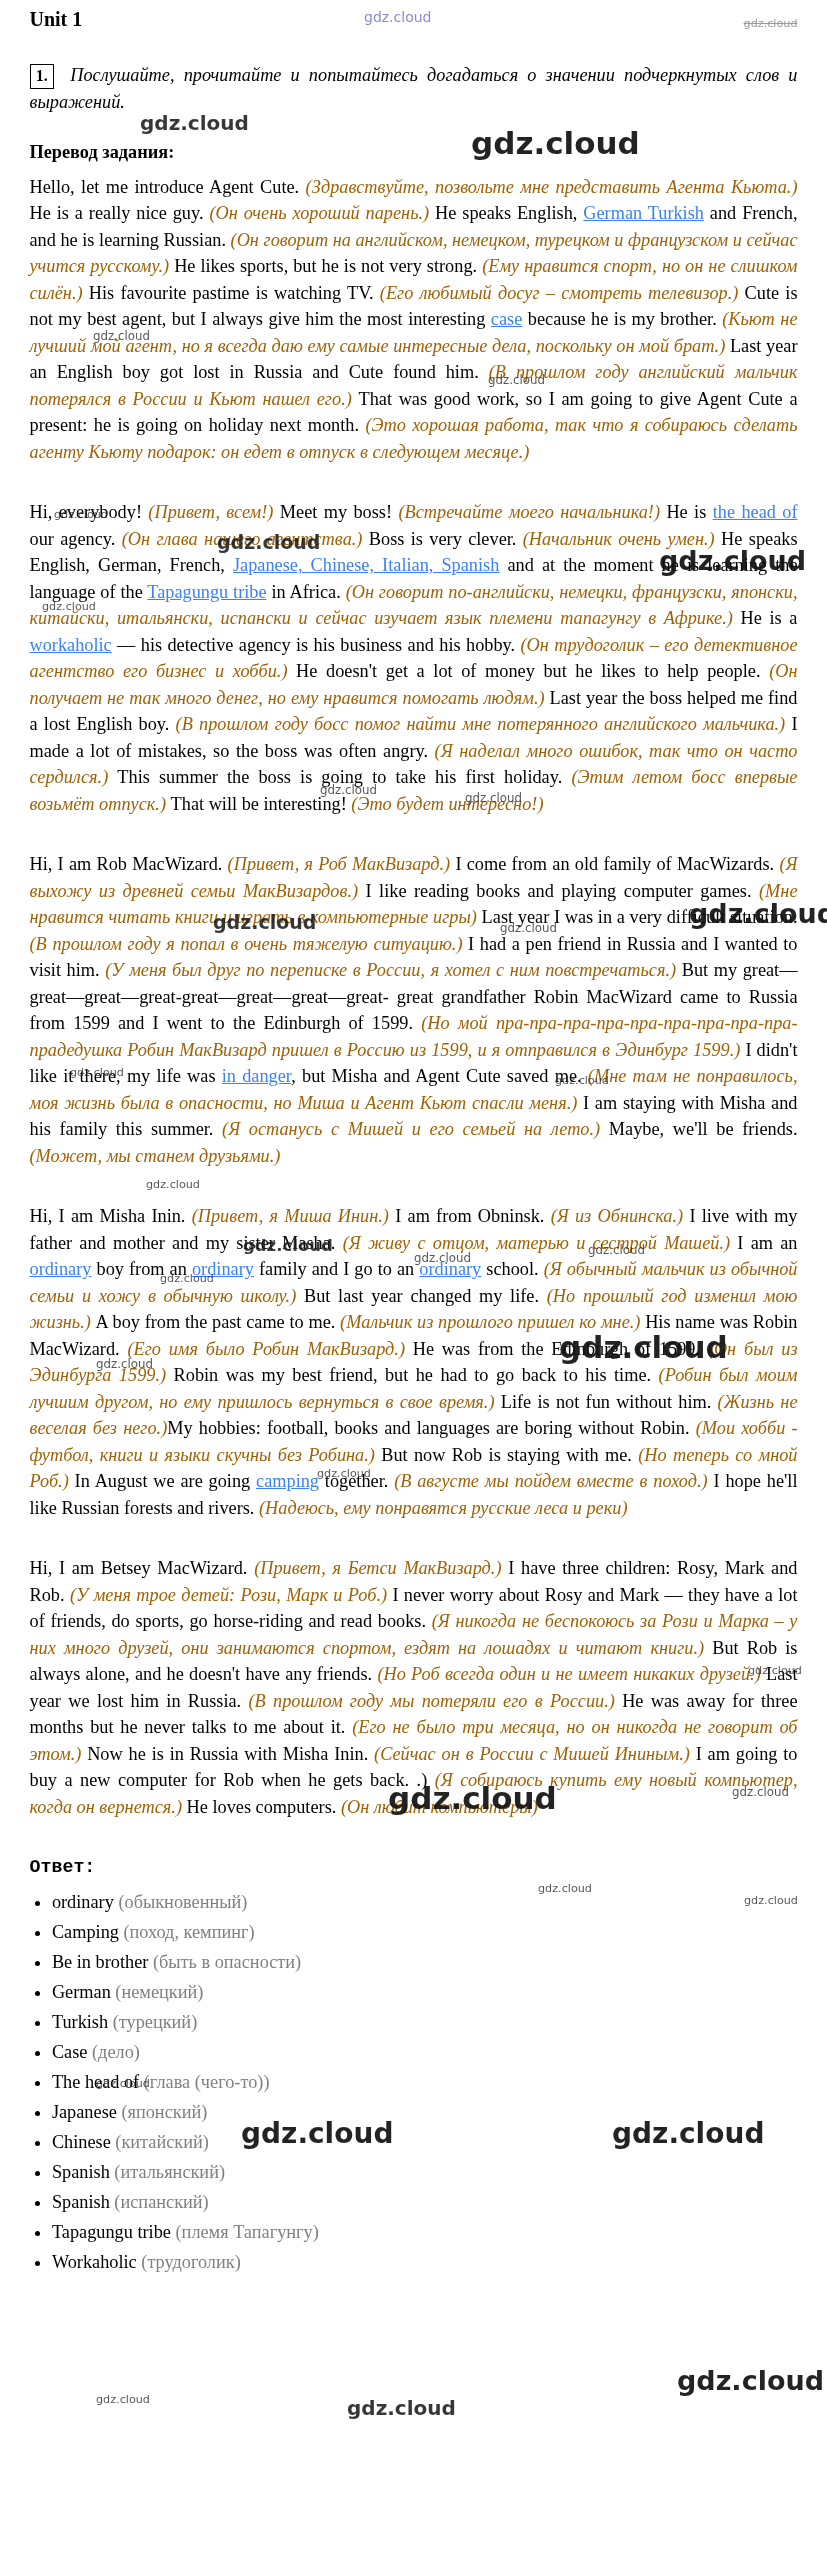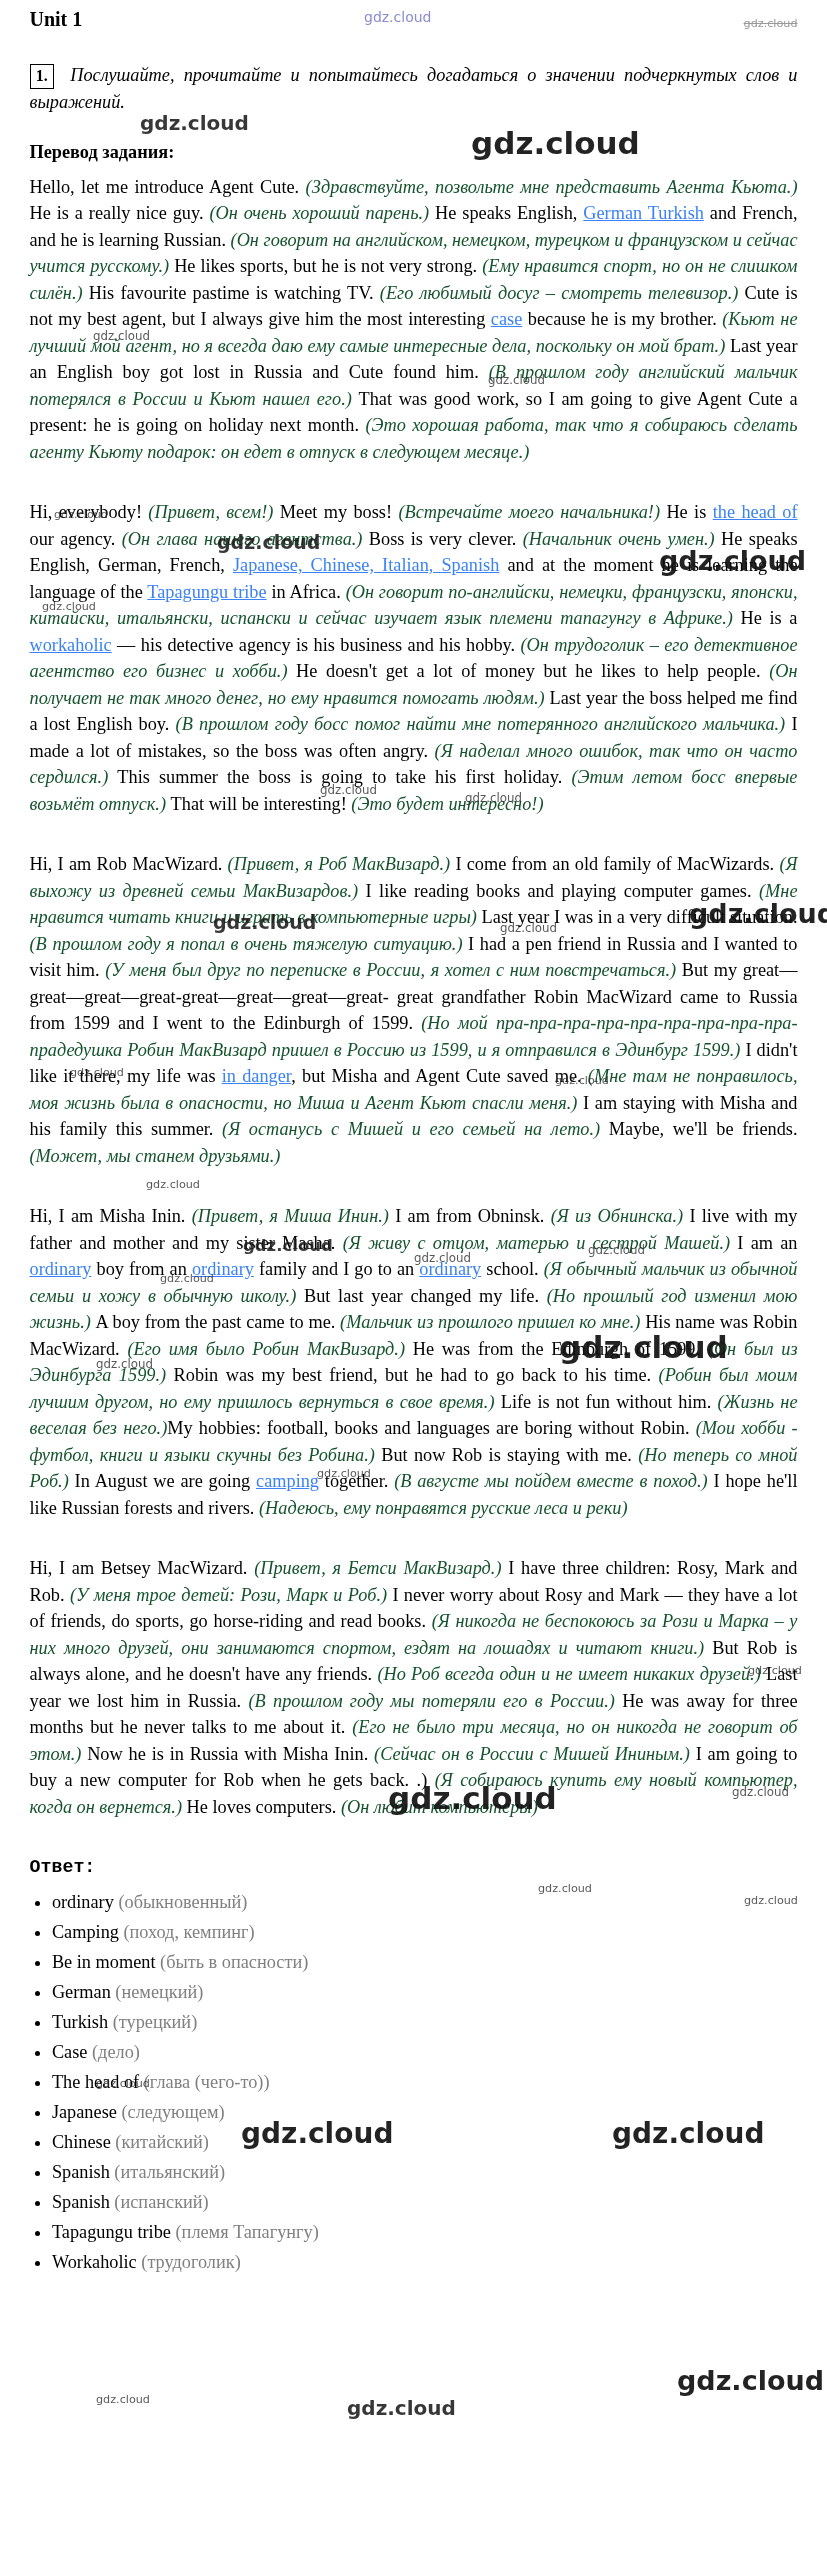--- a/index.html
+++ b/index.html
@@ -20,21 +20,21 @@
   .hdr-note{font-size:11.2px;color:#9a9a9a;text-decoration:line-through;font-family:"DejaVu Sans",sans-serif;margin-top:2.4px;}
   .exline{margin:25px 0 0 0;font-style:italic;text-align:justify;}
   .numbox{
     display:inline-block;border:1.2px solid #000;padding:0 5.3px;margin-right:7px;
     font-style:normal;font-weight:bold;font-size:16px;line-height:22.4px;
   }
   .sect{font-weight:bold;margin:23.6px 0 8.3px 0;}
   .sect.ans-head{margin:0 0 5.9px 0;font-family:Liberation Mono, monospace;}
   .para{margin:0 0 34px 0;text-align:justify;}
   .seg-en{color:#000;}
-  .seg-ru{color:#14532d;font-style:italic;}
+  .seg-ru{color:#a16207;font-style:italic;}
   .seg-u{color:#3b82f6;text-decoration:underline;}
   .ans-list{margin:8.3px 0 0 0;padding-left:22.4px;list-style:disc;}
   .ans-list li{margin-bottom:3.5px;}
   .ans-en{color:#000;}
   .ans-ru{color:#808080;}
   .wm-layer{position:absolute;inset:0;pointer-events:none;}
   .wm{
     position:absolute;
     font-family:"DejaVu Sans", sans-serif;
     white-space:nowrap;
@@ -64,26 +64,26 @@
       <p class="para"><span class="seg-en">Hi, I am Rob MacWizard. </span><span class="seg-ru">(Привет, я Роб МакВизард.) </span><span class="seg-en">I come from an old family of MacWizards. </span><span class="seg-ru">(Я выхожу из древней семьи МакВизардов.) </span><span class="seg-en">I like reading books and playing computer games. </span><span class="seg-ru">(Мне нравится читать книги и играть в компьютерные игры) </span><span class="seg-en">Last year I was in a very difficult situation. </span><span class="seg-ru">(В прошлом году я попал в очень тяжелую ситуацию.) </span><span class="seg-en">I had a pen friend in Russia and I wanted to visit him. </span><span class="seg-ru">(У меня был друг по переписке в России, я хотел с ним повстречаться.) </span><span class="seg-en">But my great—great—great—great-great—great—great—great- great grandfather Robin MacWizard came to Russia from 1599 and I went to the Edinburgh of 1599. </span><span class="seg-ru">(Но мой пра-пра-пра-пра-пра-пра-пра-пра-пра-прадедушка Робин МакВизард пришел в Россию из 1599, и я отправился в Эдинбург 1599.) </span><span class="seg-en">I didn't like it there, my life was </span><span class="seg-u">in danger</span><span class="seg-en">, but Misha and Agent Cute saved me. </span><span class="seg-ru">(Мне там не понравилось, моя жизнь была в опасности, но Миша и Агент Кьют спасли меня.) </span><span class="seg-en">I am staying with Misha and his family this summer. </span><span class="seg-ru">(Я останусь с Мишей и его семьей на лето.) </span><span class="seg-en">Maybe, we'll be friends. </span><span class="seg-ru">(Может, мы станем друзьями.)</span></p>
       <p class="para"><span class="seg-en">Hi, I am Misha Inin. </span><span class="seg-ru">(Привет, я Миша Инин.) </span><span class="seg-en">I am from Obninsk. </span><span class="seg-ru">(Я из Обнинска.) </span><span class="seg-en">I live with my father and mother and my sister Masha. </span><span class="seg-ru">(Я живу с отцом, матерью и сестрой Машей.) </span><span class="seg-en">I am an </span><span class="seg-u">ordinary</span><span class="seg-en"> boy from an </span><span class="seg-u">ordinary</span><span class="seg-en"> family and I go to an </span><span class="seg-u">ordinary</span><span class="seg-en"> school. </span><span class="seg-ru">(Я обычный мальчик из обычной семьи и хожу в обычную школу.) </span><span class="seg-en">But last year changed my life. </span><span class="seg-ru">(Но прошлый год изменил мою жизнь.) </span><span class="seg-en">A boy from the past came to me. </span><span class="seg-ru">(Мальчик из прошлого пришел ко мне.) </span><span class="seg-en">His name was Robin MacWizard. </span><span class="seg-ru">(Его имя было Робин МакВизард.) </span><span class="seg-en">He was from the Edinburgh of 1599. </span><span class="seg-ru">(Он был из Эдинбурга 1599.) </span><span class="seg-en">Robin was my best friend, but he had to go back to his time. </span><span class="seg-ru">(Робин был моим лучшим другом, но ему пришлось вернуться в свое время.) </span><span class="seg-en">Life is not fun without him. </span><span class="seg-ru">(Жизнь не веселая без него.)</span><span class="seg-en">My hobbies: football, books and languages are boring without Robin. </span><span class="seg-ru">(Мои хобби - футбол, книги и языки скучны без Робина.) </span><span class="seg-en">But now Rob is staying with me. </span><span class="seg-ru">(Но теперь со мной Роб.) </span><span class="seg-en">In August we are going </span><span class="seg-u">camping</span><span class="seg-en"> together. </span><span class="seg-ru">(В августе мы пойдем вместе в поход.) </span><span class="seg-en">I hope he'll like Russian forests and rivers. </span><span class="seg-ru">(Надеюсь, ему понравятся русские леса и реки)</span></p>
       <p class="para"><span class="seg-en">Hi, I am Betsey MacWizard. </span><span class="seg-ru">(Привет, я Бетси МакВизард.) </span><span class="seg-en">I have three children: Rosy, Mark and Rob. </span><span class="seg-ru">(У меня трое детей: Рози, Марк и Роб.) </span><span class="seg-en">I never worry about Rosy and Mark — they have a lot of friends, do sports, go horse-riding and read books. </span><span class="seg-ru">(Я никогда не беспокоюсь за Рози и Марка – у них много друзей, они занимаются спортом, ездят на лошадях и читают книги.) </span><span class="seg-en">But Rob is always alone, and he doesn't have any friends. </span><span class="seg-ru">(Но Роб всегда один и не имеет никаких друзей.) </span><span class="seg-en">Last year we lost him in Russia. </span><span class="seg-ru">(В прошлом году мы потеряли его в России.) </span><span class="seg-en">He was away for three months but he never talks to me about it. </span><span class="seg-ru">(Его не было три месяца, но он никогда не говорит об этом.) </span><span class="seg-en">Now he is in Russia with Misha Inin. </span><span class="seg-ru">(Сейчас он в России с Мишей Ининым.) </span><span class="seg-en">I am going to buy a new computer for Rob when he gets back. .) </span><span class="seg-ru">(Я собираюсь купить ему новый компьютер, когда он вернется.) </span><span class="seg-en">He loves computers. </span><span class="seg-ru">(Он любит компьютеры)</span></p>
     </div>
 
   <div class="sect ans-head">Ответ:</div>
 
   <ul id="answers" class="ans-list">
       <li><span class="ans-en">ordinary</span><span class="ans-ru"> (обыкновенный)</span></li>
       <li><span class="ans-en">Camping</span><span class="ans-ru"> (поход, кемпинг)</span></li>
-      <li><span class="ans-en">Be in moment</span><span class="ans-ru"> (быть в опасности)</span></li>
+      <li><span class="ans-en">Be in brother</span><span class="ans-ru"> (быть в опасности)</span></li>
       <li><span class="ans-en">German</span><span class="ans-ru"> (немецкий)</span></li>
       <li><span class="ans-en">Turkish</span><span class="ans-ru"> (турецкий)</span></li>
       <li><span class="ans-en">Case</span><span class="ans-ru"> (дело)</span></li>
       <li><span class="ans-en">The head of</span><span class="ans-ru"> (глава (чего-то))</span></li>
-      <li><span class="ans-en">Japanese</span><span class="ans-ru"> (следующем)</span></li>
+      <li><span class="ans-en">Japanese</span><span class="ans-ru"> (японский)</span></li>
       <li><span class="ans-en">Chinese</span><span class="ans-ru"> (китайский)</span></li>
       <li><span class="ans-en">Spanish</span><span class="ans-ru"> (итальянский)</span></li>
       <li><span class="ans-en">Spanish</span><span class="ans-ru"> (испанский)</span></li>
       <li><span class="ans-en">Tapagungu tribe</span><span class="ans-ru"> (племя Тапагунгу)</span></li>
       <li><span class="ans-en">Workaholic</span><span class="ans-ru"> (трудоголик)</span></li>
     </ul>
 
   <div id="watermarks" class="wm-layer">
       <span class="wm" style="left: 364px; top: 3.5px; font-size: 14px; color: rgb(133, 133, 205); opacity: 0.95;">gdz.cloud</span>
       <span class="wm" style="left: 140px; top: 110px; font-size: 20px; color: rgb(28, 28, 28); opacity: 0.88; font-weight: 700;">gdz.cloud</span>

